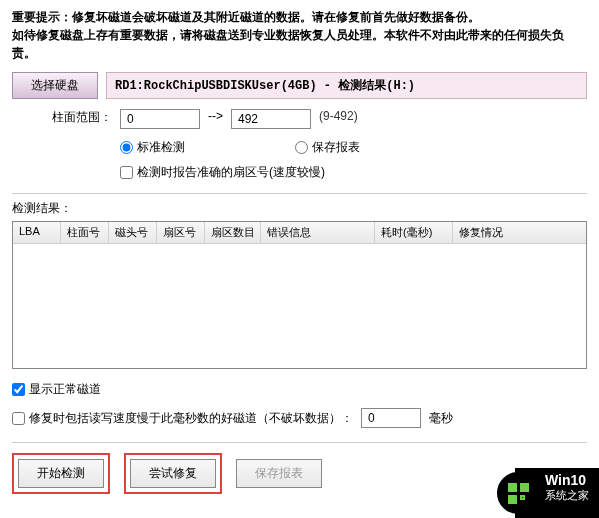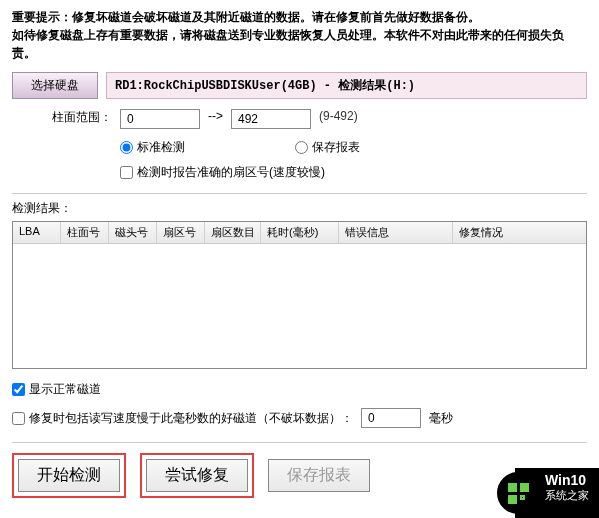--- a/index.html
+++ b/index.html
@@ -159,21 +159,21 @@
     .separator2 { border: none; border-top: 1px solid #ccc; margin-bottom: 10px; }
     .button-row {
       display: flex;
       gap: 14px;
       align-items: center;
     }
     .action-btn {
       background: linear-gradient(180deg, #f8f8f8 0%, #e8e8e8 100%);
       border: 1px solid #888;
       padding: 5px 18px;
-      font-size: 16px;
+      font-size: 12px;
       cursor: pointer;
     }
     .action-btn.disabled {
       color: #999;
       cursor: default;
     }
     .red-box {
       border: 2px solid #e04040;
       padding: 4px;
     }
@@ -255,22 +255,22 @@
 
     <div class="results-label">检测结果：</div>
 
     <div class="results-table">
       <div class="results-header">
         <div class="th th-lba">LBA</div>
         <div class="th th-cyl">柱面号</div>
         <div class="th th-head">磁头号</div>
         <div class="th th-sect">扇区号</div>
         <div class="th th-secn">扇区数目</div>
+        <div class="th th-err">错误信息</div>
         <div class="th th-time">耗时(毫秒)</div>
-        <div class="th th-err">错误信息</div>
         <div class="th th-fix">修复情况</div>
       </div>
       <div class="table-body"></div>
     </div>
 
     <div class="show-normal-row">
       <input type="checkbox" checked="" style="">
       <span>显示正常磁道</span>
     </div>
 

